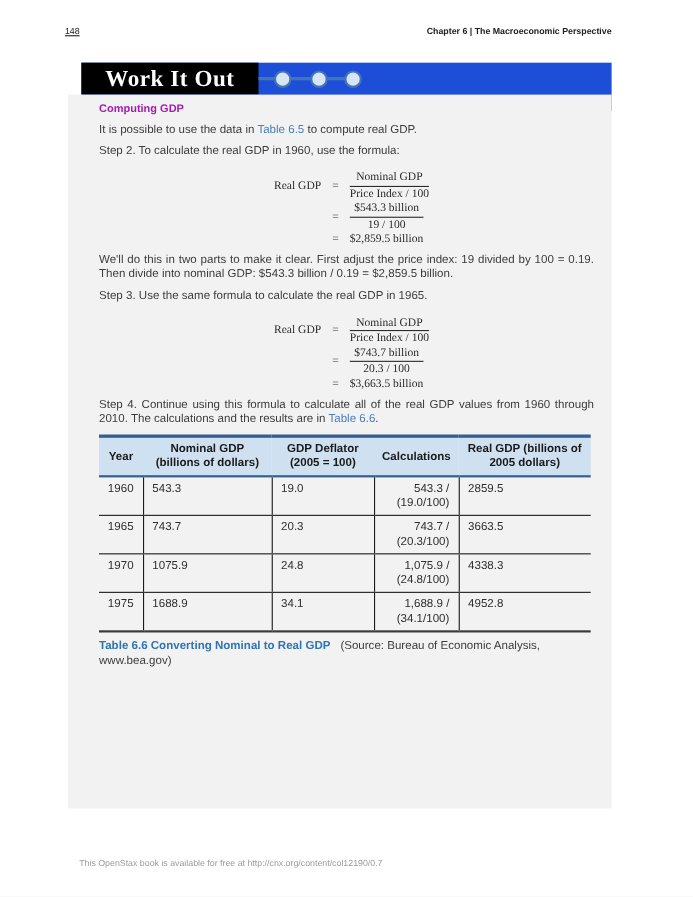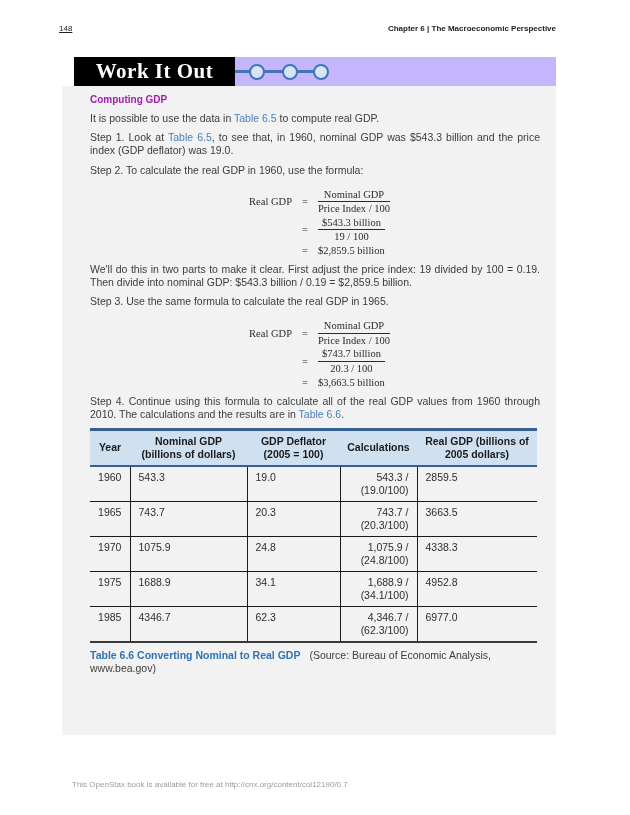--- a/index.html
+++ b/index.html
@@ -23,21 +23,21 @@
   }
   .page-footer {
     position: absolute; top: 780px; left: 72px;
     font-size: 8px; color: #9b9b9b;
   }
 
   
   .banner {
     position: absolute; top: 57px; left: 74px;
     width: 482px; height: 44px;
-    background: #c4b5fd;
+    background: #1d4ed8;
   }
   .banner-title-box {
     position: absolute; left: 0; top: 0;
     width: 161px; height: 29px;
     background: #000000;
     display: flex; align-items: center; justify-content: center;
   }
   .banner-title {
     font-family: "Liberation Serif", serif;
     font-weight: 600;
@@ -156,21 +156,20 @@
   <div class="connector-circle circle-1"></div>
   <div class="connector-circle circle-2"></div>
   <div class="connector-circle circle-3"></div>
 </div>
 
 <div class="feature-box">
   <div class="feature-heading">Computing GDP</div>
 
   <p class="para"><span>It is possible to use the data in </span><span class="doc-link">Table 6.5</span><span> to compute real GDP.</span></p>
 
-  <p class="para"><span>Step 1. Look at </span><span class="doc-link">Table 6.5</span><span>, to see that, in 1960, nominal GDP was $543.3 billion and the price index (GDP deflator) was 19.0.</span></p>
 
   <p class="para">Step 2. To calculate the real GDP in 1960, use the formula:</p>
 
   <div class="formula">
     <div class="f-row">
       <span class="f-lhs">Real GDP</span>
       <span class="f-eq">=</span>
       <span class="frac">
         <span class="num" style="display:block">Nominal GDP</span>
         <span class="den" style="display:block">Price Index / 100</span>
@@ -267,28 +266,20 @@
         <td>4338.3</td>
       </tr>
       <tr>
         <td class="cell-year">1975</td>
         <td>1688.9</td>
         <td>34.1</td>
         <td class="cell-calc">1,688.9 /
 (34.1/100)</td>
         <td>4952.8</td>
       </tr>
-      <tr>
-        <td class="cell-year">1985</td>
-        <td>4346.7</td>
-        <td>62.3</td>
-        <td class="cell-calc">4,346.7 /
-(62.3/100)</td>
-        <td>6977.0</td>
-      </tr>
     </tbody>
   </table>
 
   <div class="table-caption">
     <span class="caption-title">Table 6.6 Converting Nominal to Real GDP</span><span class="caption-source">(Source: Bureau of Economic Analysis,
 www.bea.gov)</span>
   </div>
 </div>
 
 <div class="page-footer">This OpenStax book is available for free at http://cnx.org/content/col12190/0.7</div>

